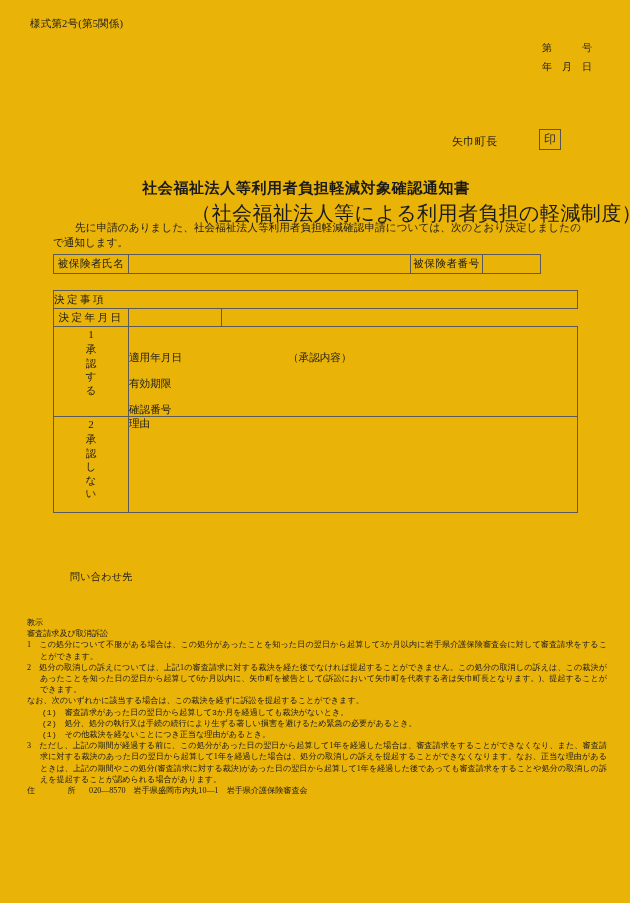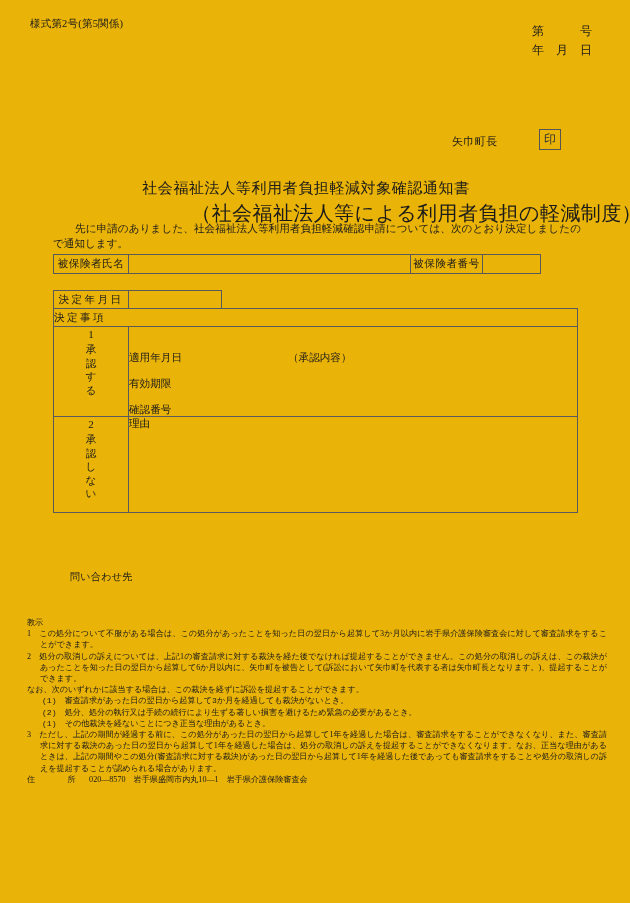--- a/index.html
+++ b/index.html
@@ -28,22 +28,22 @@
     position: absolute;
     left: 30px;
     top: 17px;
     font-size: 10.5px;
     letter-spacing: 0.2px;
     white-space: nowrap;
   }
   .doc-no-block {
     position: absolute;
     right: 38px;
-    top: 22px;
-    font-size: 12px;
+    top: 38px;
+    font-size: 10px;
     text-align: left;
     line-height: 19px;
   }
   .doc-no-line, .doc-date-line {
     white-space: pre;
     display: block;
   }
 
   
   .issuer-row {
@@ -75,21 +75,21 @@
   }
 
   
   .title-main {
     position: absolute;
     left: 0;
     top: 179px;
     width: 612px;
     text-align: center;
     font-size: 15px;
-    font-weight: normal;
+    font-weight: bold;
     letter-spacing: 0.6px;
   }
   .title-sub {
     position: absolute;
     left: 12px;
     top: 200px;
     width: 630px;
     text-align: right;
     font-size: 20px;
     letter-spacing: 0.4px;
@@ -97,20 +97,21 @@
 
   .intro {
     position: absolute;
     left: 53px;
     top: 221px;
     width: 528px;
     font-size: 10.6px;
     line-height: 15px;
     text-indent: 22px;
     text-align: justify;
+    font-family: Liberation Mono, monospace;
   }
 
   
   .tbl {
     position: absolute;
     border-collapse: collapse;
     font-size: 10.6px;
     border-radius: 9px;
   }
   .tbl td {
@@ -255,26 +256,26 @@
       <td class="c-name-value"></td>
       <td class="cell-label c-num-label">被保険者番号</td>
       <td class="c-num-value"></td>
     </tr>
   </tbody>
     </table>
 
   <table class="tbl tbl-decision">
     <tbody>
         <tr>
+      <td class="c-dec-items" colspan="3">決定事項</td>
+    </tr>
+    <tr>
       <td class="c-dec-date-label">決定年月日</td>
       <td class="c-dec-date-value"></td>
       <td class="c-dec-blank"></td>
-    </tr>
-    <tr>
-      <td class="c-dec-items" colspan="3">決定事項</td>
     </tr>
     <tr>
       <td class="c-vert">
         <div class="vert-num">1</div>
         <div class="vert-text">
           <span>承</span>
           <span>認</span>
           <span>す</span>
           <span>る</span>
         </div>
@@ -302,20 +303,21 @@
         <div class="field-line">理由</div>
       </td>
     </tr>
   </tbody>
     </table>
 
   <div class="contact">問い合わせ先</div>
 
   <div class="notice">
     <span class="notice-heading">教示</span>
+    <span class="notice-sub">審査請求及び取消訴訟</span>
     <span class="notice-item">1　この処分について不服がある場合は、この処分があったことを知った日の翌日から起算して3か月以内に岩手県介護保険審査会に対して審査請求をすることができます。</span>
     <span class="notice-item">2　処分の取消しの訴えについては、上記1の審査請求に対する裁決を経た後でなければ提起することができません。この処分の取消しの訴えは、この裁決があったことを知った日の翌日から起算して6か月以内に、矢巾町を被告として(訴訟において矢巾町を代表する者は矢巾町長となります。)、提起することができます。</span>
     <span class="notice-para">なお、次のいずれかに該当する場合は、この裁決を経ずに訴訟を提起することができます。</span>
     <span class="notice-subitem">(1)　審査請求があった日の翌日から起算して3か月を経過しても裁決がないとき。</span>
     <span class="notice-subitem">(2)　処分、処分の執行又は手続の続行により生ずる著しい損害を避けるため緊急の必要があるとき。</span>
     <span class="notice-subitem">(1)　その他裁決を経ないことにつき正当な理由があるとき。</span>
     <span class="notice-item">3　ただし、上記の期間が経過する前に、この処分があった日の翌日から起算して1年を経過した場合は、審査請求をすることができなくなり、また、審査請求に対する裁決のあった日の翌日から起算して1年を経過した場合は、処分の取消しの訴えを提起することができなくなります。なお、正当な理由があるときは、上記の期間やこの処分(審査請求に対する裁決)があった日の翌日から起算して1年を経過した後であっても審査請求をすることや処分の取消しの訴えを提起することが認められる場合があります。</span>
     <span class="notice-contact-line"><span class="lbl-sp3">住　　所</span>　<span>020—8570　岩手県盛岡市内丸10—1　岩手県介護保険審査会</span></span>
   </div>
 

